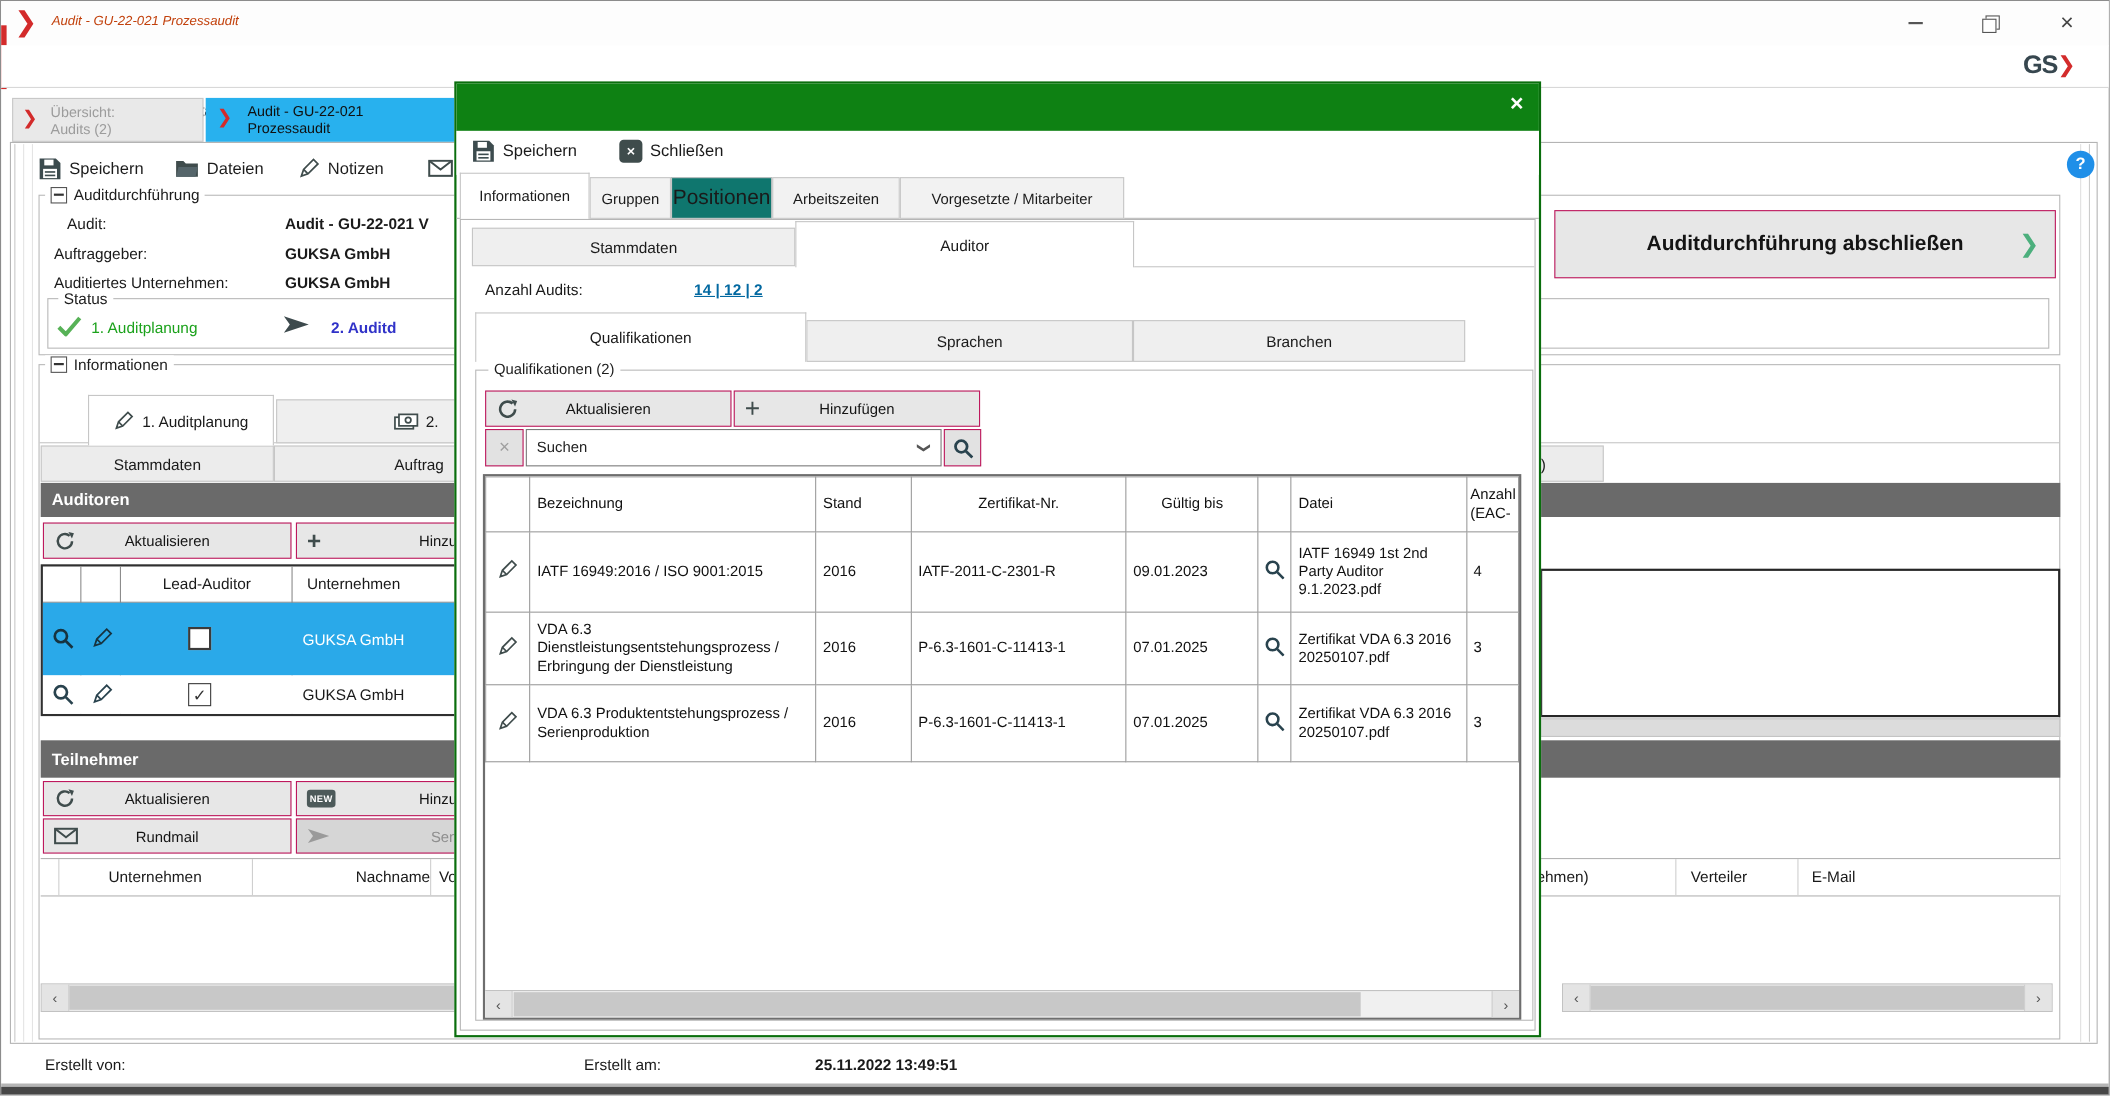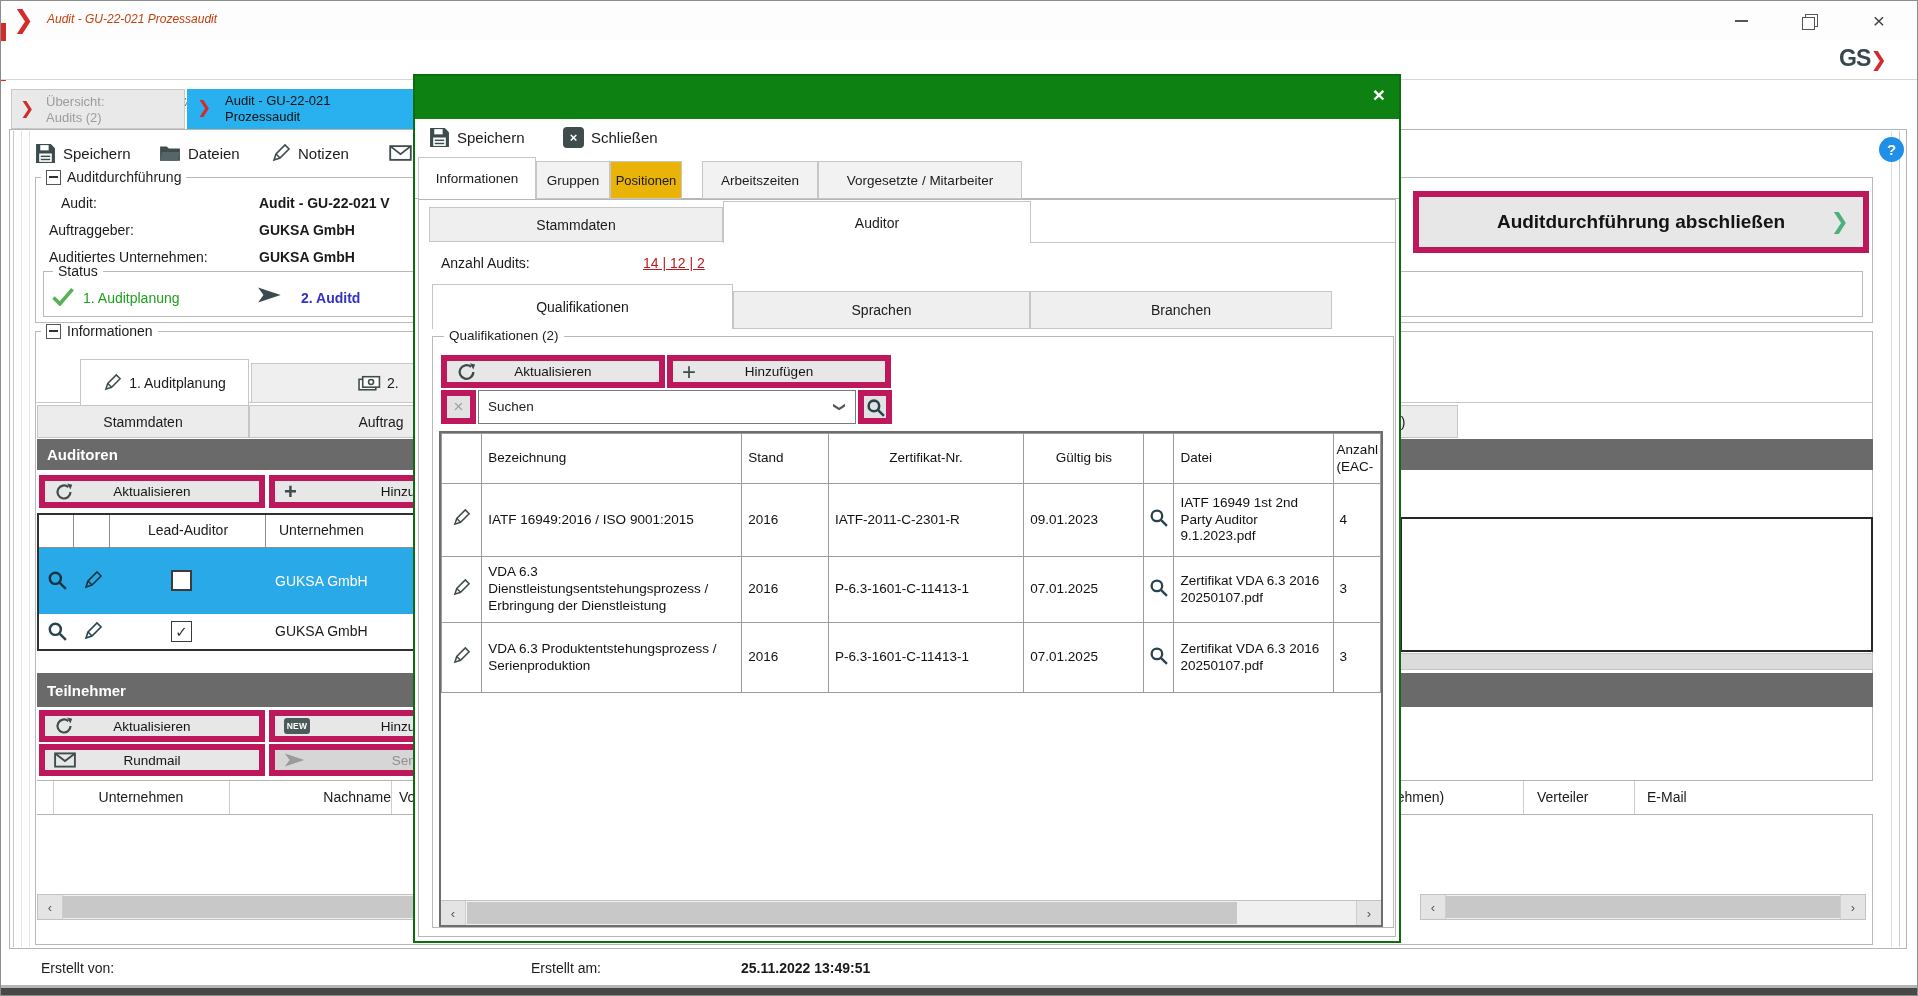--- a/index.html
+++ b/index.html
@@ -3,21 +3,21 @@
 <meta charset="utf-8">
 <style>
   html,body{margin:0;padding:0;background:#c9c9c9;}
   #root{position:relative;width:1918px;height:996px;background:#ffffff;overflow:hidden;
         font-family:"Liberation Sans","DejaVu Sans",sans-serif;color:#1a1a1a;
         border:1px solid #8c8c8c;box-sizing:border-box;}
   .abs{position:absolute;}
   .nw{white-space:nowrap;}
   .chev{color:#d32b2b;font-weight:bold;}
   .rot90{display:inline-block;transform:rotate(90deg);}
-  .btn{position:absolute;background:#e7e7e7;border:6px solid #be185d;display:flex;align-items:center;
+  .btn{position:absolute;background:#e7e7e7;border:1px solid #be185d;display:flex;align-items:center;
        justify-content:center;font-size:13.5px;color:#141414;box-sizing:border-box;overflow:hidden;}
   .btn .bicon{position:absolute;left:9px;top:50%;transform:translateY(-50%);display:flex;}
   .btn.disabled{background:#d6d6d6;color:#8f8f8f;}
   .darkbar{position:absolute;background:#6a6a6a;color:#fff;font-weight:bold;font-size:15px;
            display:flex;align-items:center;padding-left:10px;box-sizing:border-box;}
   .gbox{position:absolute;border:1px solid #b9b9b9;box-sizing:border-box;}
   .glabel{position:absolute;background:#fff;padding:0 5px;font-size:13.5px;color:#1c1c1c;
           display:flex;align-items:center;gap:6px;z-index:2;}
   .minusbox{width:13px;height:13px;border:1px solid #555;background:#fff;position:relative;flex:none;}
   .minusbox::after{content:"";position:absolute;left:2px;right:2px;top:5px;height:2px;background:#333;}
@@ -404,41 +404,41 @@
       </div>
     </div>
 
     <div class="hline" style="left:0;top:122px;width:984px;height:1px;background:#b6b6b6;"></div>
     <div class="tab active" style="left:3px;top:81px;width:118px;height:42px;font-size:13.5px;">
       <span>Informationen</span>
     </div>
     <div class="tab" style="left:121px;top:85px;width:74px;height:38px;font-size:13.5px;background:#f2f2f2;">
       <span>Gruppen</span>
     </div>
-    <div class="tab" style="left:195px;top:85px;width:72px;height:38px;font-size:13px;background:#eab308;">
+    <div class="tab" style="left:195px;top:85px;width:92px;height:38px;font-size:19px;background:#0f766e;">
       <span>Positionen</span>
     </div>
     <div class="tab" style="left:287px;top:85px;width:116px;height:38px;font-size:13.5px;background:#f2f2f2;">
       <span>Arbeitszeiten</span>
     </div>
     <div class="tab" style="left:403px;top:85px;width:204px;height:38px;font-size:13.5px;background:#f2f2f2;">
       <span>Vorgesetzte / Mitarbeiter</span>
     </div>
 
     <div id="mcontent">
       <div class="tab" style="left:10px;top:7px;width:294px;height:35px;background:#efefef;">
         <span>Stammdaten</span>
       </div>
       <div class="tab active" style="left:304px;top:1px;width:308px;height:42px;">
         <span>Auditor</span>
       </div>
       <div class="hline" style="left:612px;top:42px;width:364px;height:1px;background:#c8c8c8;"></div>
 
       <span class="abs nw" style="left:22px;top:55px;font-size:14px;">Anzahl Audits:</span>
-      <span class="abs nw" style="left:224px;top:55px;font-size:14px;font-weight:normal;color:#b91c1c;text-decoration:underline;">14 | 12 | 2</span>
+      <span class="abs nw" style="left:212px;top:55px;font-size:14px;font-weight:bold;color:#0369a1;text-decoration:underline;">14 | 12 | 2</span>
 
       <div class="tab active" style="left:13px;top:84px;width:301px;height:45px;">
         <span>Qualifikationen</span>
       </div>
       <div class="tab" style="left:314px;top:91px;width:297px;height:38px;background:#efefef;">
         <span>Sprachen</span>
       </div>
       <div class="tab" style="left:611px;top:91px;width:302px;height:38px;background:#efefef;">
         <span>Branchen</span>
       </div>

